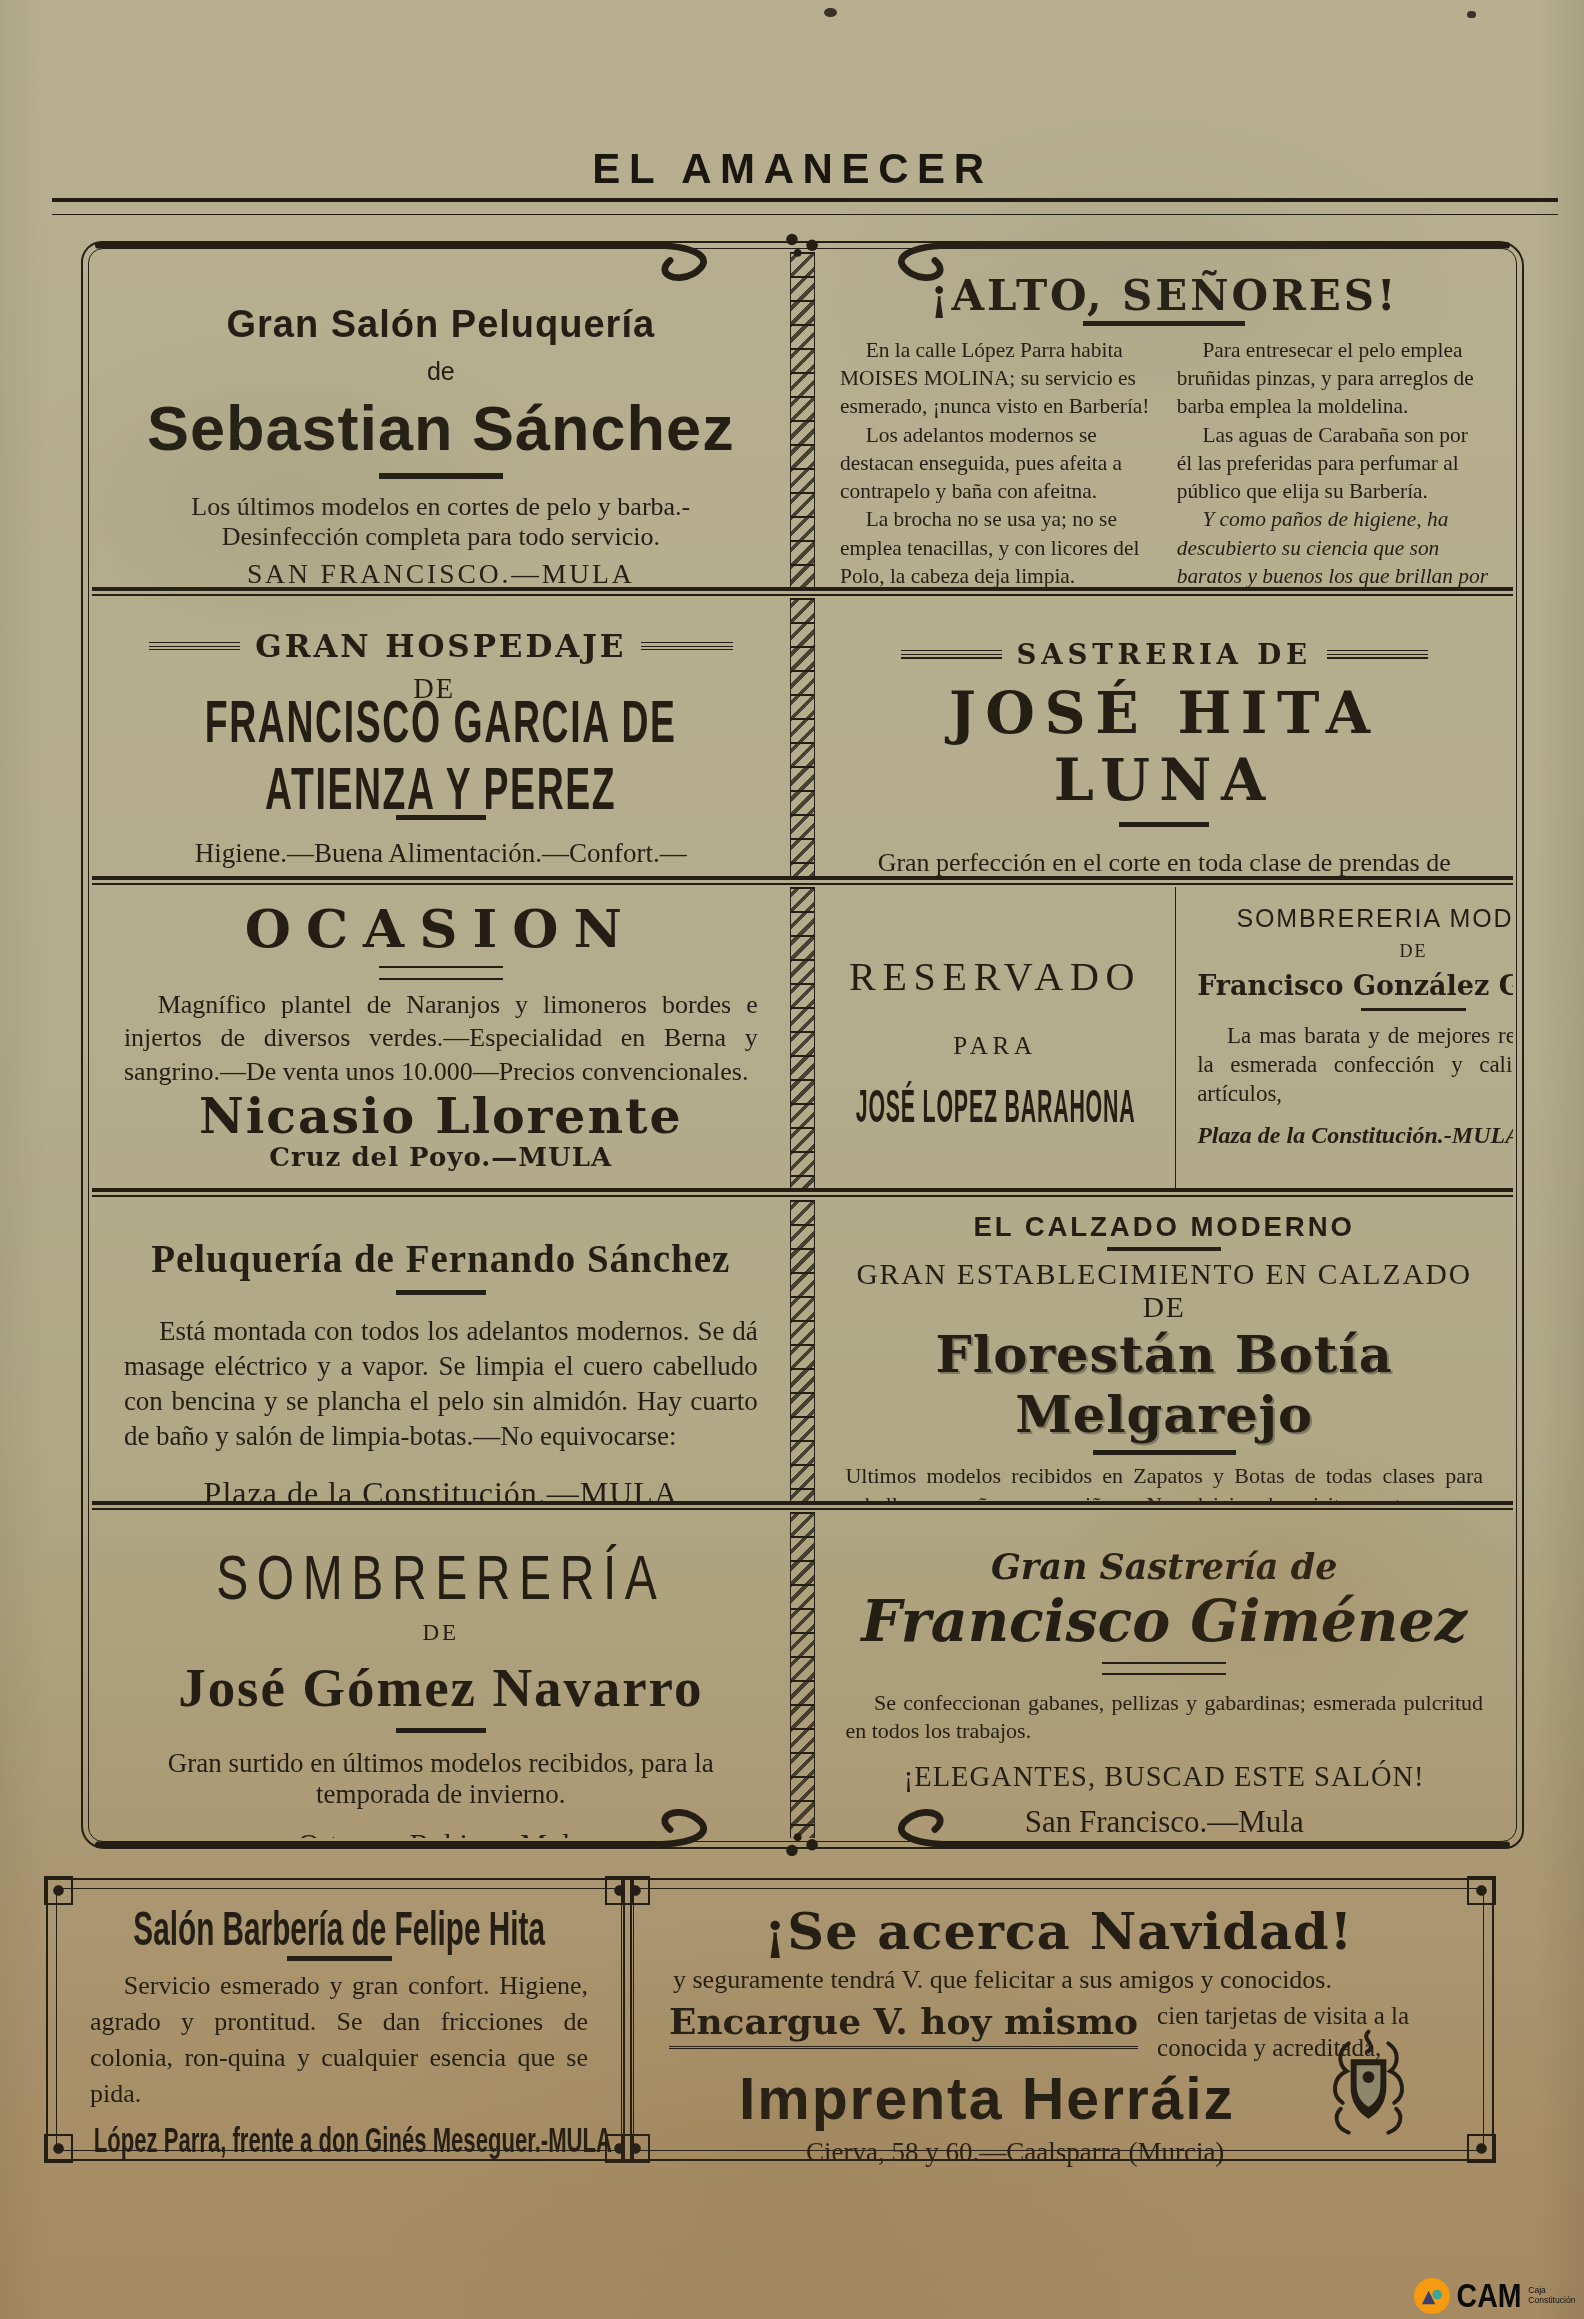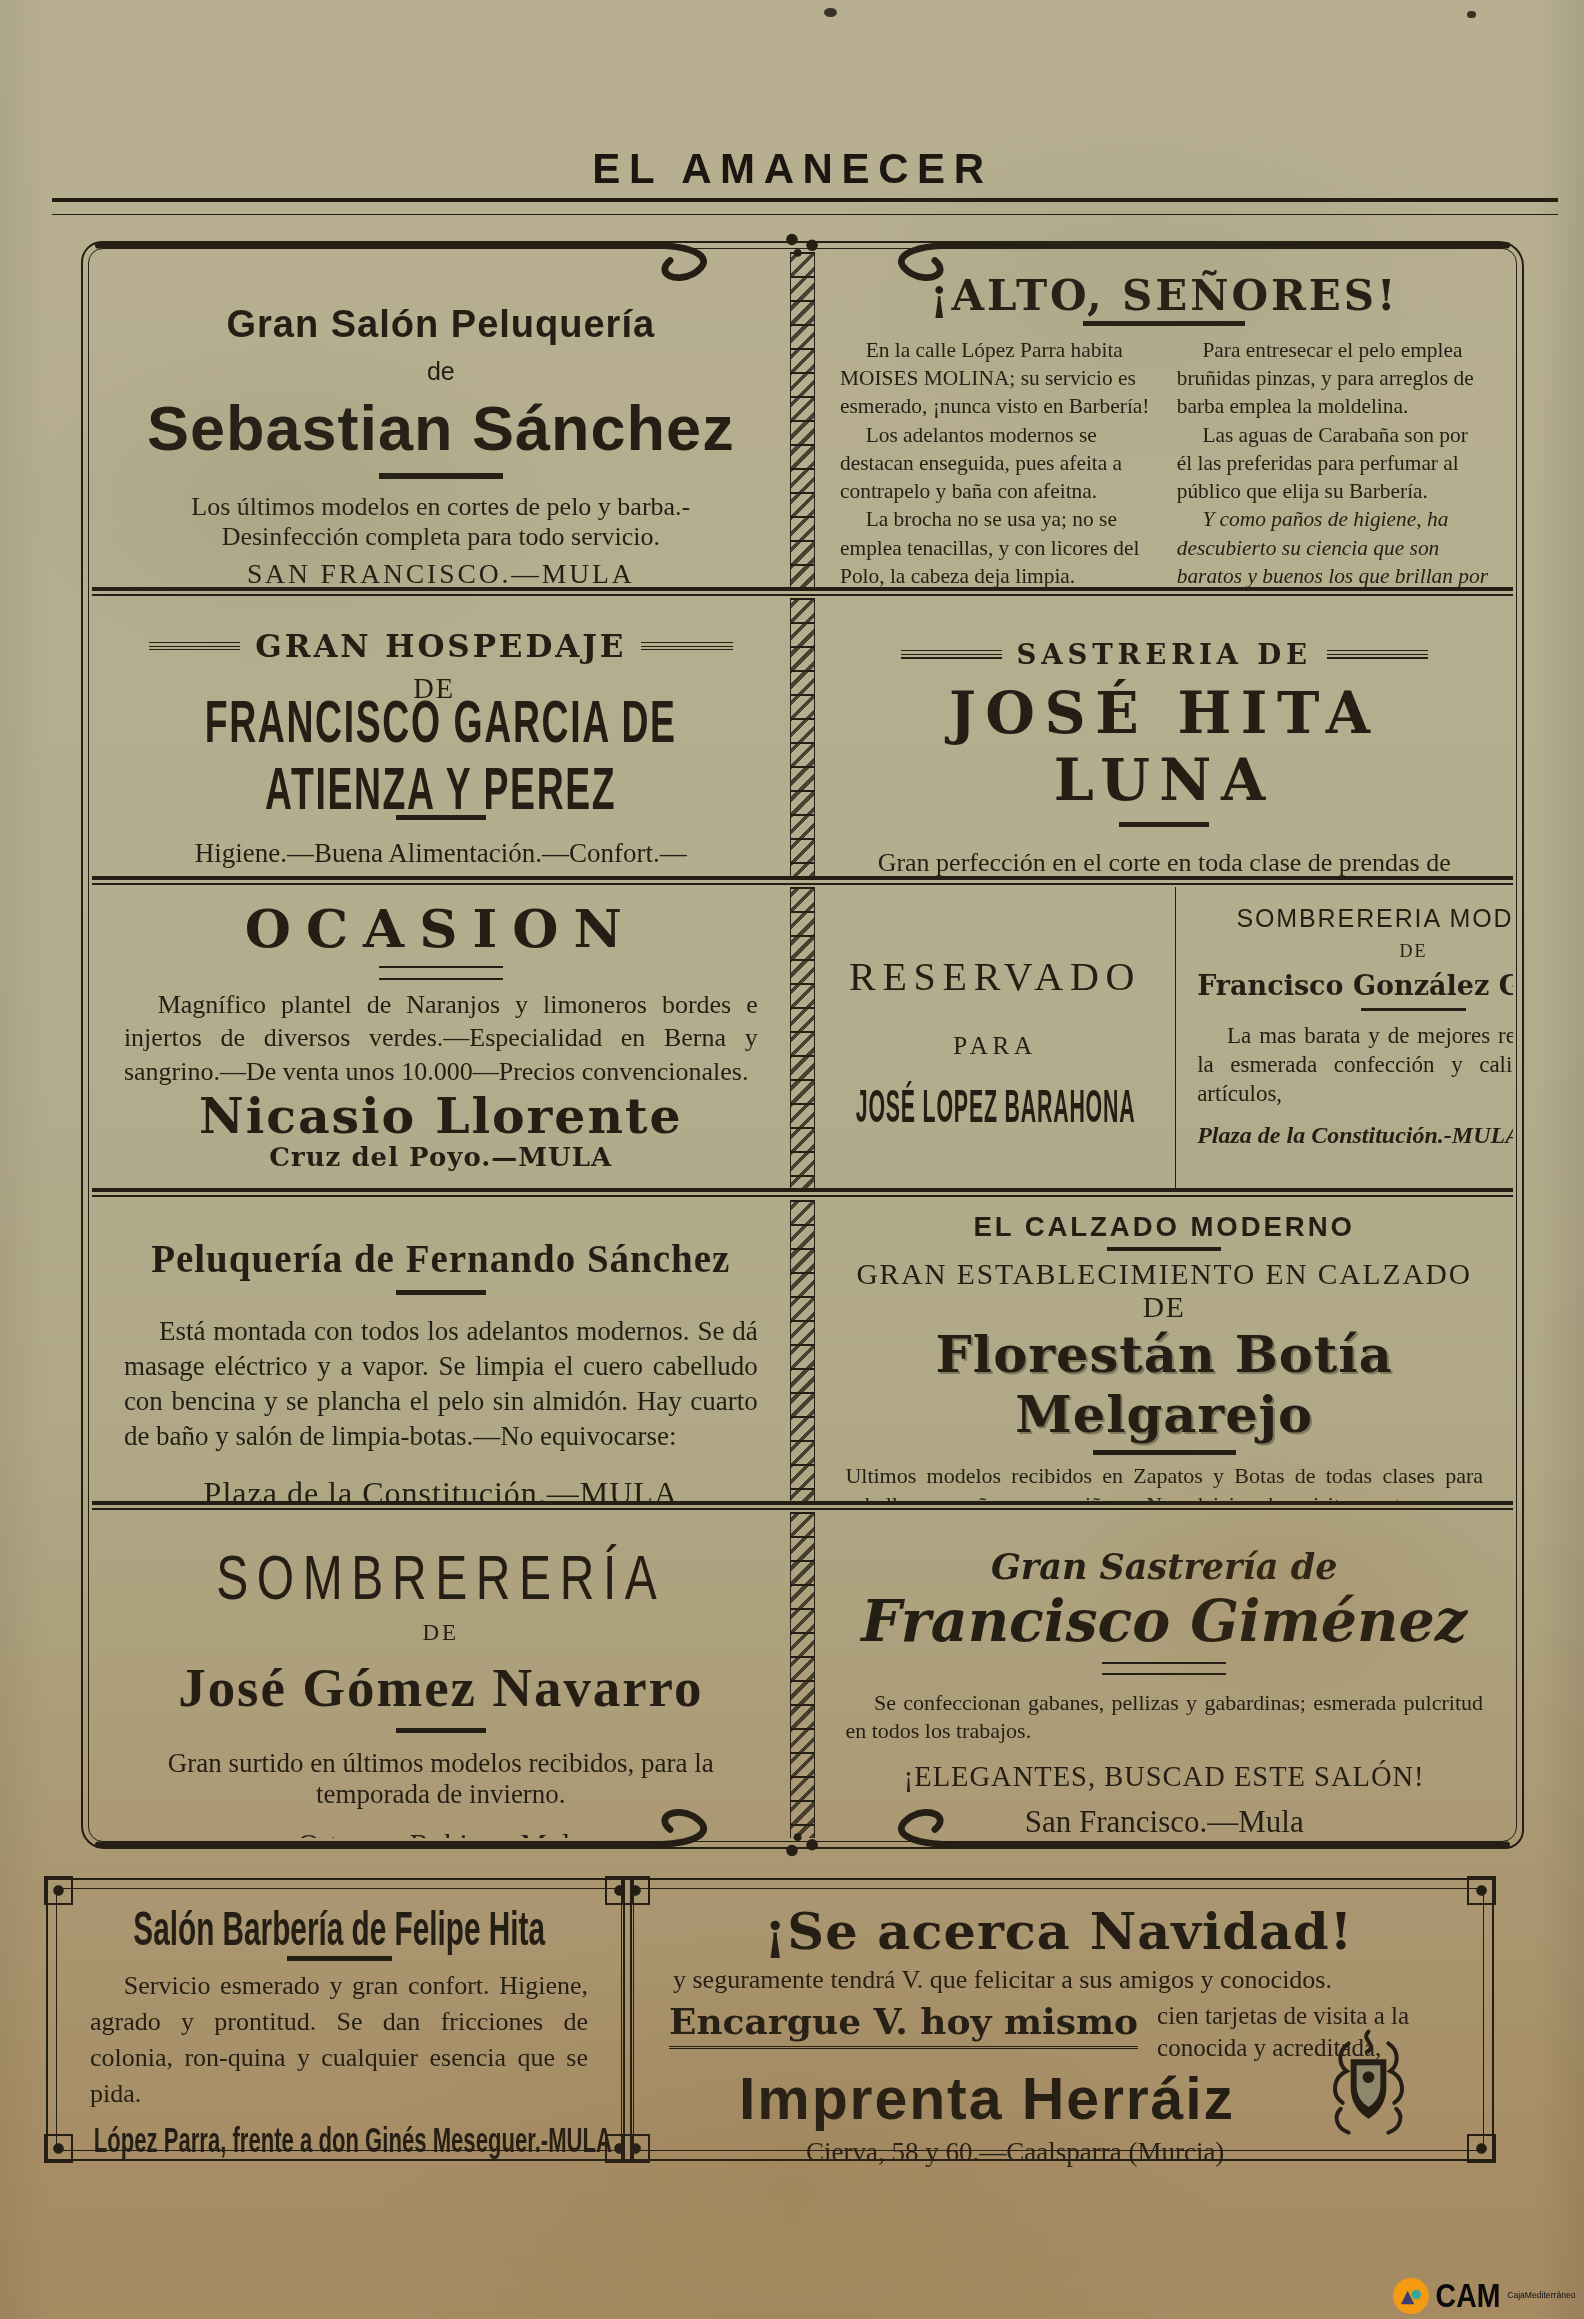--- a/index.html
+++ b/index.html
@@ -131,21 +131,21 @@
   .box-navidad .ctarow{display:flex;align-items:flex-start;margin:5.7px 0 0 44px;gap:19px;}
   .box-navidad .cta{font-family:"DejaVu Serif",serif;font-weight:700;font-size:36px;border-bottom:3.8px double #241e14;padding-bottom:3.8px;white-space:nowrap;}
   .box-navidad .l2{font-size:25px;width:457px;line-height:1.25;}
   .box-navidad .name{font-family:"Liberation Sans",sans-serif;font-weight:700;font-size:59px;letter-spacing:1.9px;margin:1.9px 0 0 114px;}
   .box-navidad .addr{font-size:27px;margin:3.8px 0 0 181px;}
   .crest{position:absolute;right:74px;bottom:13.3px;width:99px;height:122px;}
   
   .cam{position:absolute;right:9.5px;bottom:5.7px;display:flex;align-items:center;gap:6.7px;z-index:6;}
   .cam-circle{width:36px;height:36px;border-radius:50%;display:flex;align-items:center;justify-content:center;}
   .cam-word{font-family:"Liberation Sans",sans-serif;font-weight:700;font-size:28.5px;letter-spacing:0px;color:#0b0b0b;transform:scaleY(1.15);}
-  .cam-sub{display:flex;flex-direction:row;font-family:"Liberation Sans",sans-serif;font-size:8.6px;line-height:1.15;color:#111;}
+  .cam-sub{display:flex;flex-direction:column;font-family:"Liberation Sans",sans-serif;font-size:8.6px;line-height:1.15;color:#111;}
   
   .speck{position:absolute;background:#3a3226;border-radius:50%;}
 </style>
 </head>
 <body>
 
 <div class="masthead">EL AMANECER</div>
 <div class="mast-rule"></div>
 <div class="speck" style="left:824px;top:7.6px;width:13.3px;height:9.5px;"></div>
 <div class="speck" style="left:1467px;top:11.4px;width:8.6px;height:6.7px;"></div>
@@ -335,16 +335,16 @@
 <div class="cam">
   <span class="cam-circle" style="background:#f49b12;">
     <svg width="25" height="21" viewBox="0 0 26 22">
       <polygon points="3,19 10,5 17,19" fill="#3c3e70"></polygon>
       <circle cx="19" cy="9" r="5" fill="#35a79c"></circle>
     </svg>
   </span>
   <span class="cam-word">CAM</span>
   <span class="cam-sub">
     <span>Caja</span>
-    <span>Mediterráneo</span>
+    <span>Constitución</span>
   </span>
 </div>
 
 
 </body></html>

